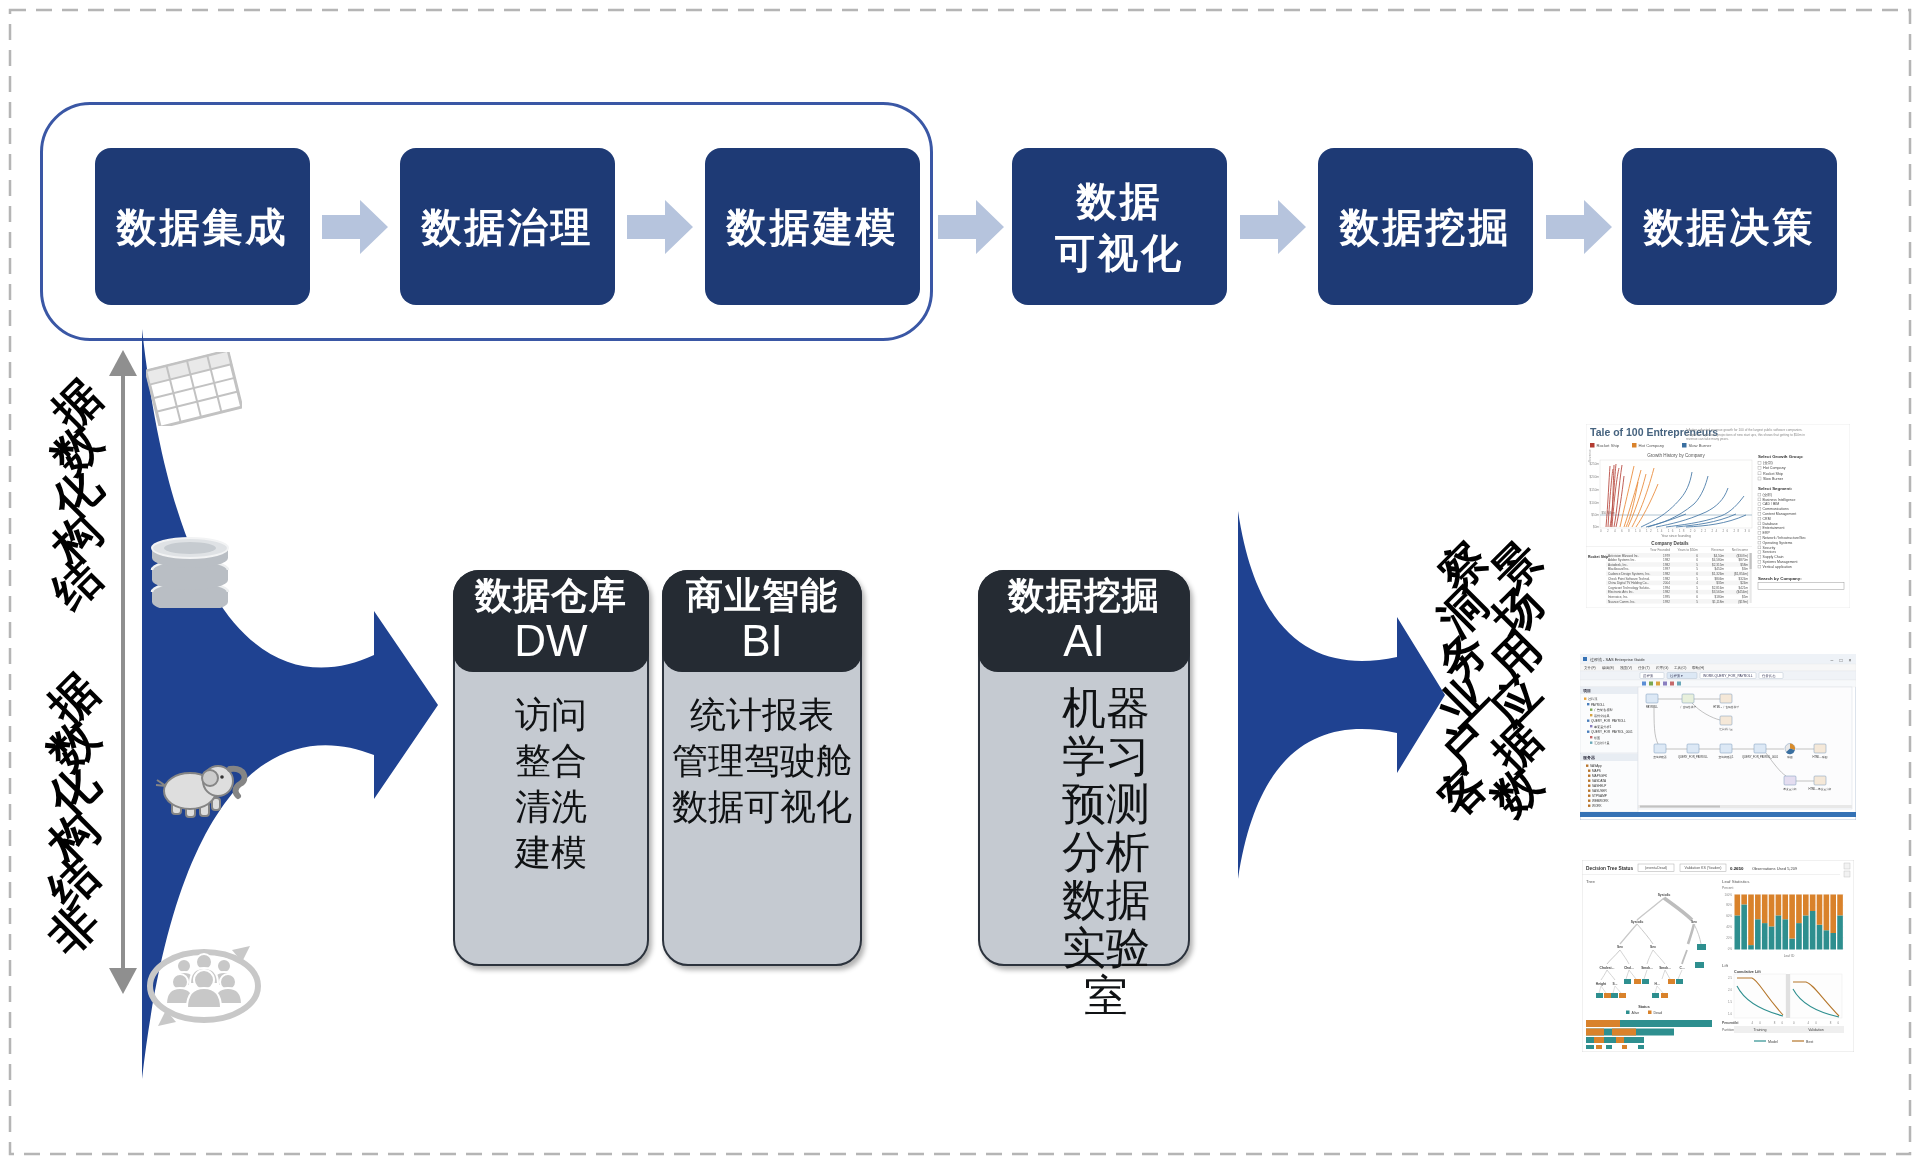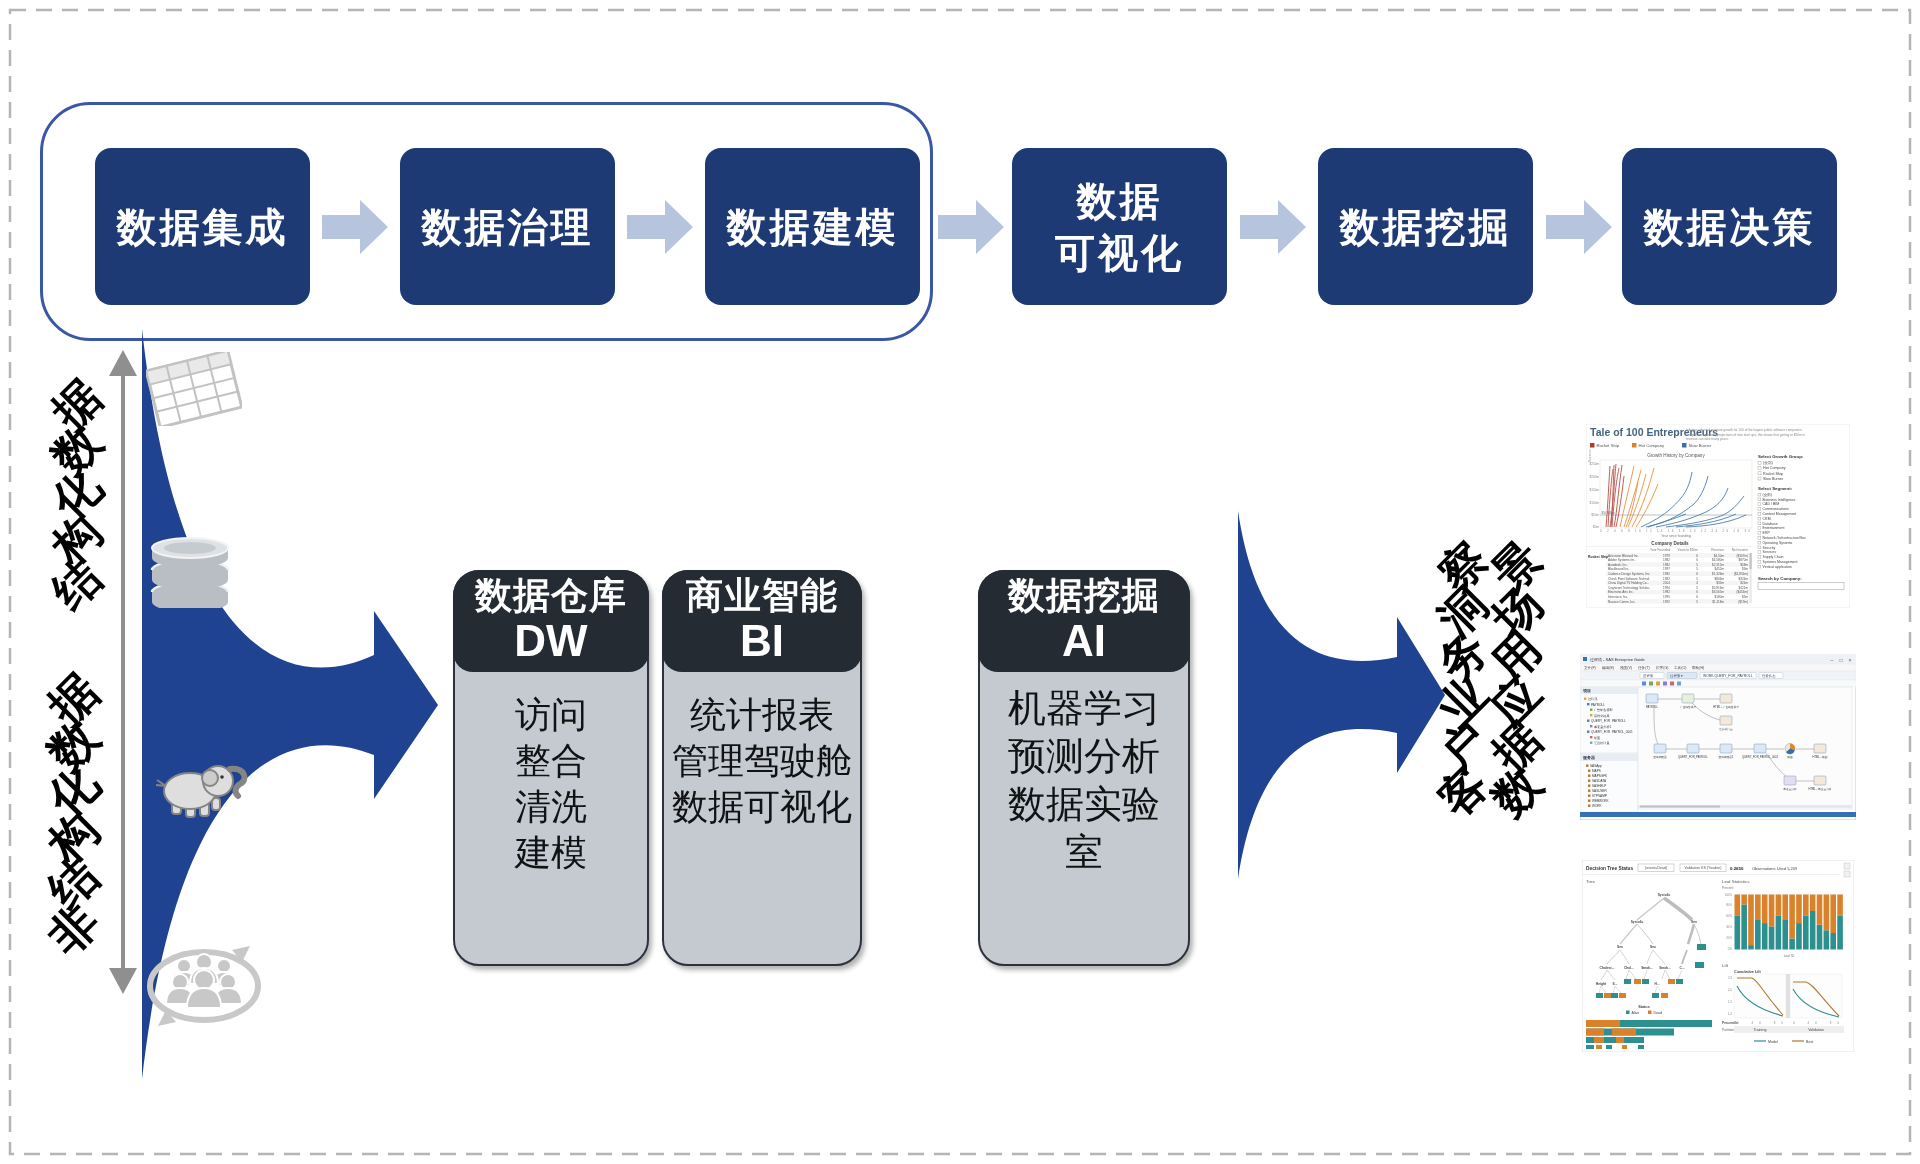--- a/index.html
+++ b/index.html
@@ -36,25 +36,25 @@
 
   
   .pbox{position:absolute;top:570px;height:396px;border-radius:26px;
         background:var(--panel_gray,#c5cad1);border:2px solid #2c333d;
         box-shadow:3px 4px 5px rgba(0,0,0,.3);box-sizing:border-box;}
   .pb1{left:453px;width:196px}.pb2{left:662px;width:200px}.pb3{left:978px;width:212px}
   .pbox-header{margin:-2px -2px 0 -2px;height:102px;border-radius:26px 26px 20px 20px;
                background:var(--header_dark,#252b33);color:#fff;display:flex;
                flex-direction:column;align-items:center;justify-content:center;line-height:1.1;}
   .pbox-title{font-size:37px;font-weight:700;letter-spacing:1px;}
-  .pbox-abbr{font-size:44px;font-weight:700;}
+  .pbox-abbr{font-size:44px;font-weight:400;}
   .pbox-items{margin-top:20px;display:flex;flex-direction:column;align-items:center;}
   .pbox-items div{font-size:36px;color:#101214;line-height:46px;text-align:center;}
   .pb3 .pbox-items{margin:12px auto 0;width:170px;}
-  .pb3 .pbox-items div{font-size:38px;line-height:48px;}
+  .pb3 .pbox-items div{font-size:44px;line-height:48px;margin-left:44px;}
 
   .abs{position:absolute;}
 </style>
 </head>
 <body>
 <div id="page">
 
 <svg class="abs" style="left:0;top:0" width="1920" height="1164">
   <rect x="10" y="10" width="1900" height="1144" fill="none" stroke="#b5b5b5" stroke-width="2.5" stroke-dasharray="16 10"></rect>
 </svg>

